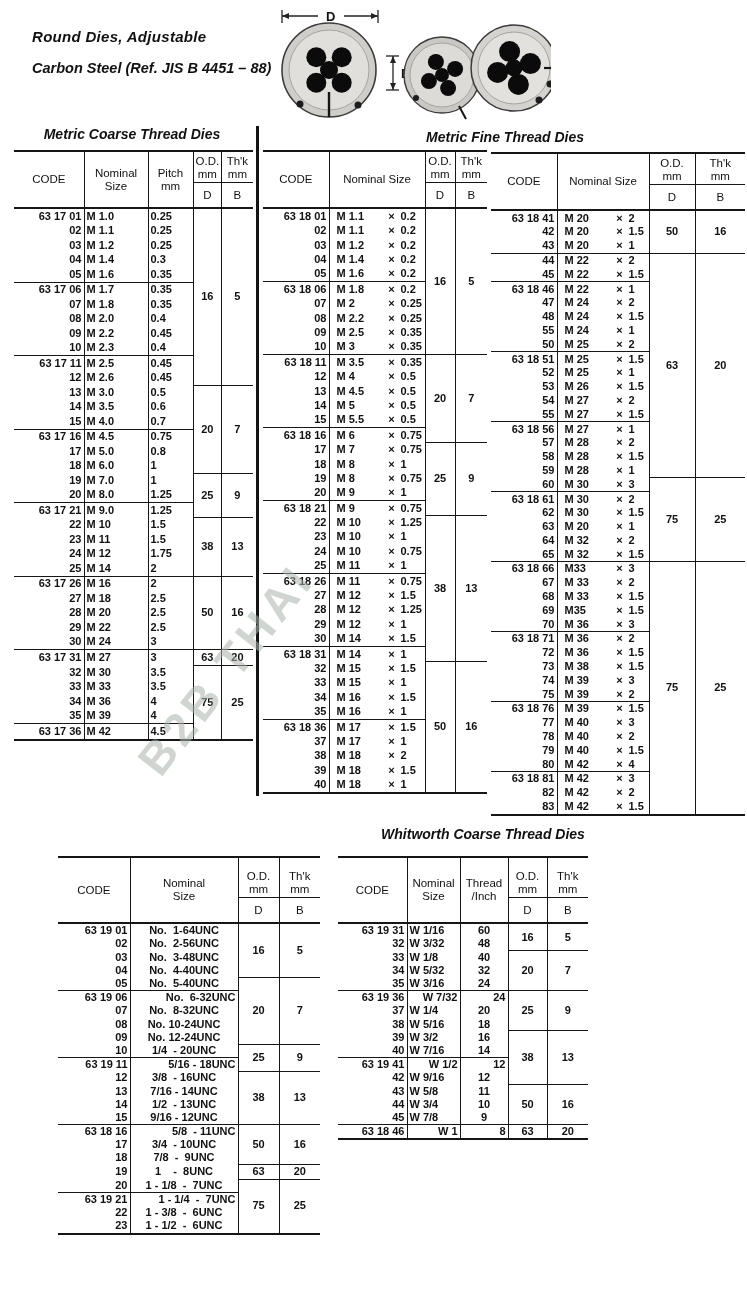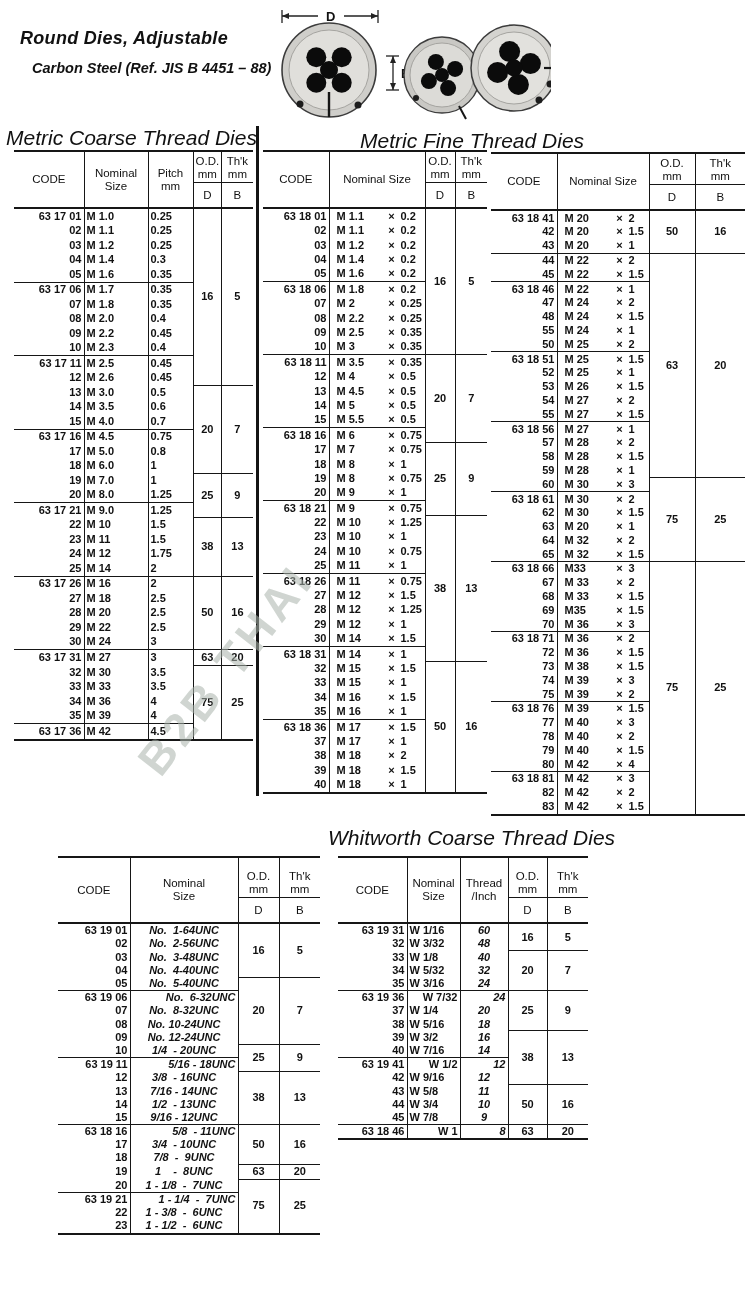--- a/index.html
+++ b/index.html
@@ -1,20 +1,20 @@
 <!DOCTYPE html>
 <html><head>
 <meta charset="utf-8">
 <style>
   html,body{margin:0;padding:0;background:#fff;}
   #page{position:relative;width:747px;height:1295px;background:#fff;overflow:hidden;
         font-family:"Liberation Sans",sans-serif;color:#111;}
-  .title{position:absolute;left:20px;top:28px;font-size:18px;font-weight:bold;font-style:italic;letter-spacing:.3px;}
+  .title{position:absolute;left:32px;top:28px;font-size:15px;font-weight:bold;font-style:italic;letter-spacing:.3px;}
   .subtitle{position:absolute;left:32px;top:60px;font-size:14.5px;font-weight:bold;font-style:italic;}
-  .sect{position:absolute;font-size:21px;font-weight:normal;font-style:italic;text-align:left;}
+  .sect{position:absolute;font-size:14px;font-weight:bold;font-style:italic;text-align:center;}
   #st-coarse{left:6px;top:126px;width:252px;}
   #st-fine{left:360px;top:129px;width:290px;}
   #st-uni{left:48px;top:826px;width:280px;}
   #st-whit{left:328px;top:826px;width:310px;}
   .divider{position:absolute;left:256px;top:126px;width:3px;height:670px;background:#141414;}
   .tblwrap{position:absolute;}
   #w-coarse{left:14px;top:150px;}
   #w-fineL{left:263px;top:150px;}
   #w-fineR{left:491px;top:152px;}
   #w-uni{left:58px;top:856px;}
@@ -28,21 +28,21 @@
   .t-tall th.lead{padding-top:8px;padding-bottom:8px;}
   .tbl td{font-size:11px;font-weight:bold;line-height:1.05;padding:0 2px;vertical-align:middle;}
   .t-coarse td{height:14.5px;}
   .t-fineL td{height:14.4px;}
   .t-fineR td{height:13.8px;}
   .t-bottom td{height:13.2px;}
   .bl{border-left:1px solid #161616;}
   .lt{border-top:1px solid #161616;}
   .a-r{text-align:right;padding-right:5px;}
   .a-l{text-align:left;padding-left:5px;}
-  .a-c{text-align:center;white-space:pre;font-style:italic;}
+  .a-c{text-align:center;white-space:pre;}
   .a-x{padding:0;}
   .szx{display:flex;align-items:center;width:100%;}
   .sz1{flex:0 0 46px;text-align:left;padding-left:5px;}
   .sz2{flex:0 0 18px;text-align:center;}
   .sz3{flex:1;text-align:left;}
   .odv{text-align:center;vertical-align:middle;}
   .gpt{padding-top:8px;text-align:right;}
   .gpb{padding-bottom:6px;}
   #watermark{position:absolute;left:148px;top:742px;transform:rotate(-52deg);transform-origin:left center;
      font-size:46px;font-weight:bold;letter-spacing:5px;color:#aab4ac;opacity:.55;white-space:nowrap;pointer-events:none;z-index:6;}

